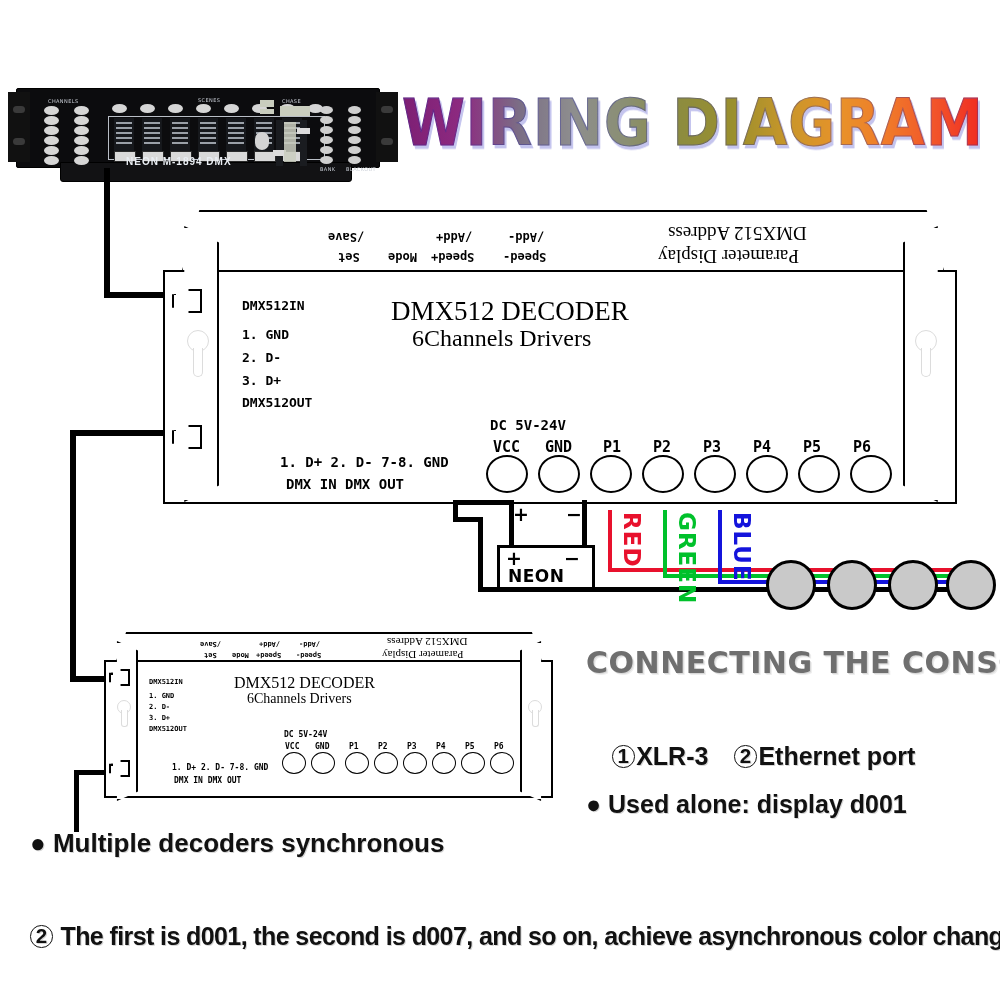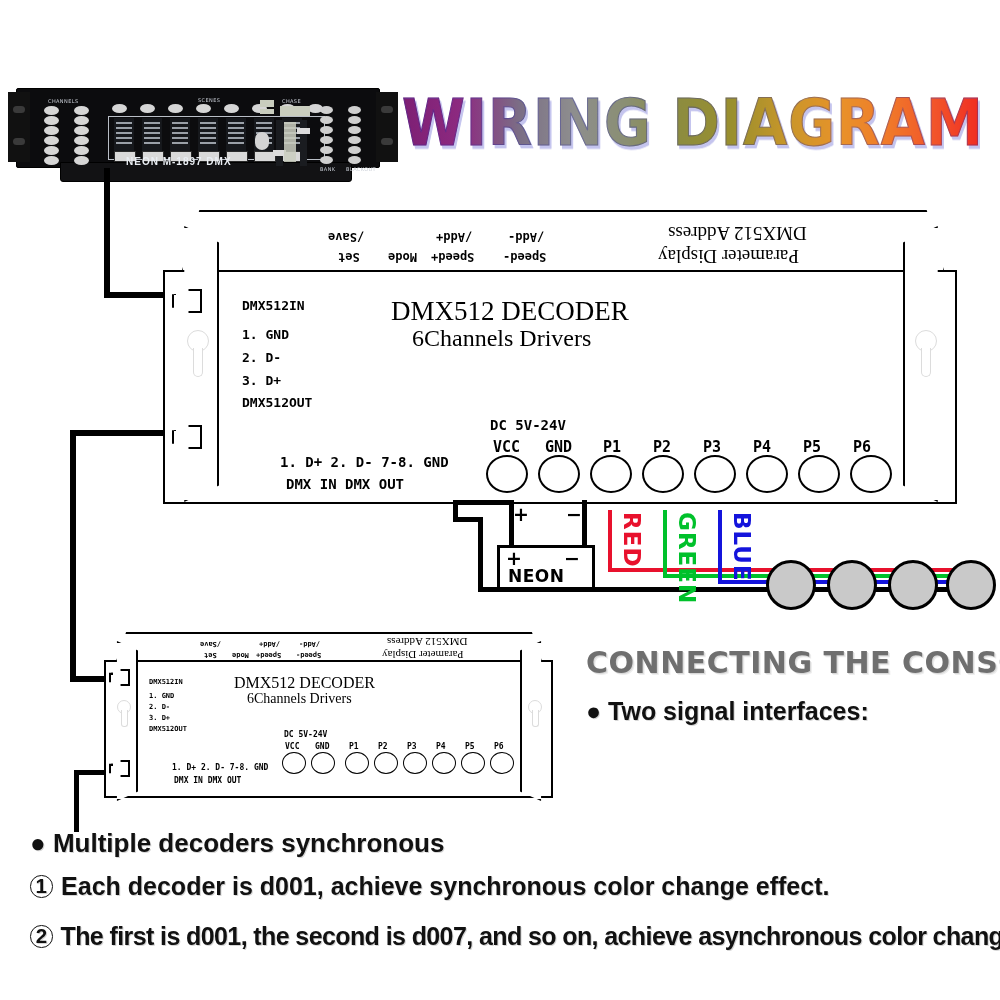--- a/index.html
+++ b/index.html
@@ -205,21 +205,21 @@
       <div class="fader-col" style="left:274px;top:30px">
         <div class="fader-tick" style="top:4px"></div>
           <div class="fader-tick" style="top:9px"></div>
         <div class="fader-tick" style="top:14px"></div>
           <div class="fader-tick" style="top:19px"></div>
         <div class="fader-tick" style="top:24px"></div>
           <div class="fader-knob" style="top:33px"></div>
       </div>
     </div>
 
-    <div class="cons-logo" style="left:118px;top:68px">NEON M-1897  DMX</div>
+    <div class="cons-logo" style="left:118px;top:68px">NEON M-1894  DMX</div>
 
     <div class="lcd" style="left:252px;top:12px;width:14px;height:7px;"></div>
     <div class="lcd" style="left:252px;top:21px;width:14px;height:5px;"></div>
     <div class="lcd" style="left:272px;top:18px;width:30px;height:10px;"></div>
     <div class="cons-text" style="left:274px;top:10px">CHASE</div>
     <div class="wheel" style="left:247px;top:44px"></div>
     <div class="vfader" style="left:268px;top:32px">
         <b style="top:30px"></b>
       </div>
     <div class="vfader" style="left:292px;top:32px">
@@ -426,29 +426,30 @@
     <div class="term" style="left:241px;top:120px;width:22px;height:20px;border-width:1.5px;"></div>
     <div class="term" style="left:270px;top:120px;width:22px;height:20px;border-width:1.5px;"></div>
     <div class="term" style="left:299px;top:120px;width:22px;height:20px;border-width:1.5px;"></div>
     <div class="term" style="left:328px;top:120px;width:22px;height:20px;border-width:1.5px;"></div>
     <div class="term" style="left:357px;top:120px;width:22px;height:20px;border-width:1.5px;"></div>
     <div class="term" style="left:386px;top:120px;width:22px;height:20px;border-width:1.5px;"></div>
   </div>
 
   <div id="console-head">CONNECTING THE CONSOLE</div>
 
-  <div class="rt" style="left:586px;top:697px;font-size:25px;">● Two signal interfaces:</div>
-
-
+
+  <div class="rt" style="left:612px;top:742px;font-size:25px;">
+    <span class="circnum">1</span><span>XLR-3</span>
+    <span style="display:inline-block;width:12px"></span>
+    <span class="circnum">2</span><span>Ethernet port</span>
+  </div>
+
+  <div class="rt" style="left:586px;top:790px;font-size:25px;">● Used alone: display d001</div>
 
   <div class="bt" style="left:30px;top:828px;font-size:26px;">● Multiple decoders synchronous</div>
 
-  <div class="bt" style="left:30px;top:872px;font-size:25px;">
-    <span class="circnum">1</span>
-    <span>Each decoder is d001,  achieve synchronous color change effect.</span>
-  </div>
 
   <div class="bt sq" style="left:30px;top:922px;font-size:25px;">
     <span class="circnum">2</span>
     <span>The first is d001, the second is d007, and so on, achieve asynchronous color change effect.</span>
   </div>
 
 </div>
 
 </body></html>

